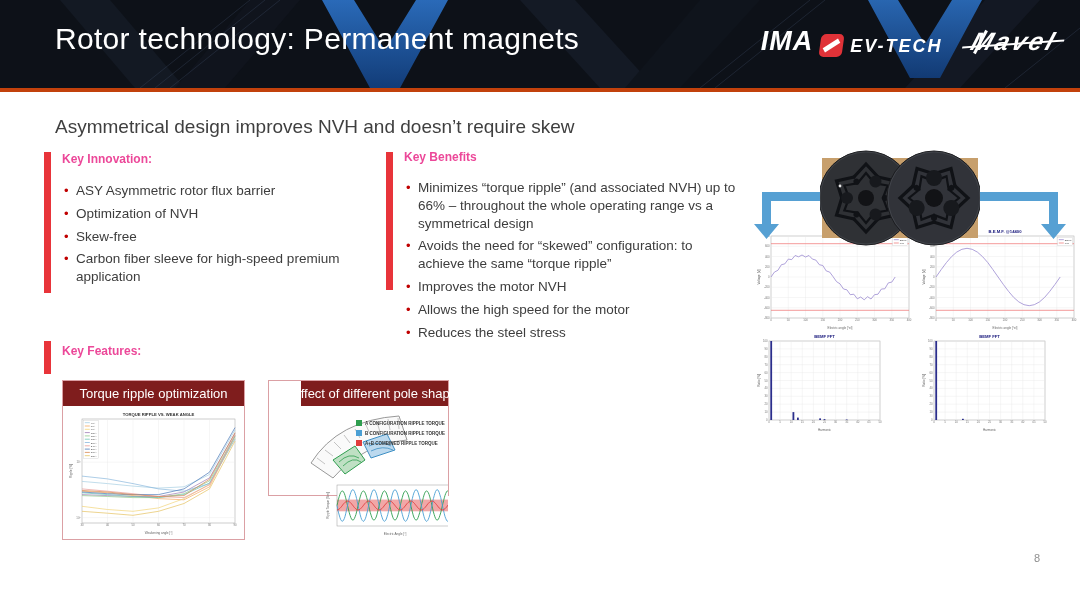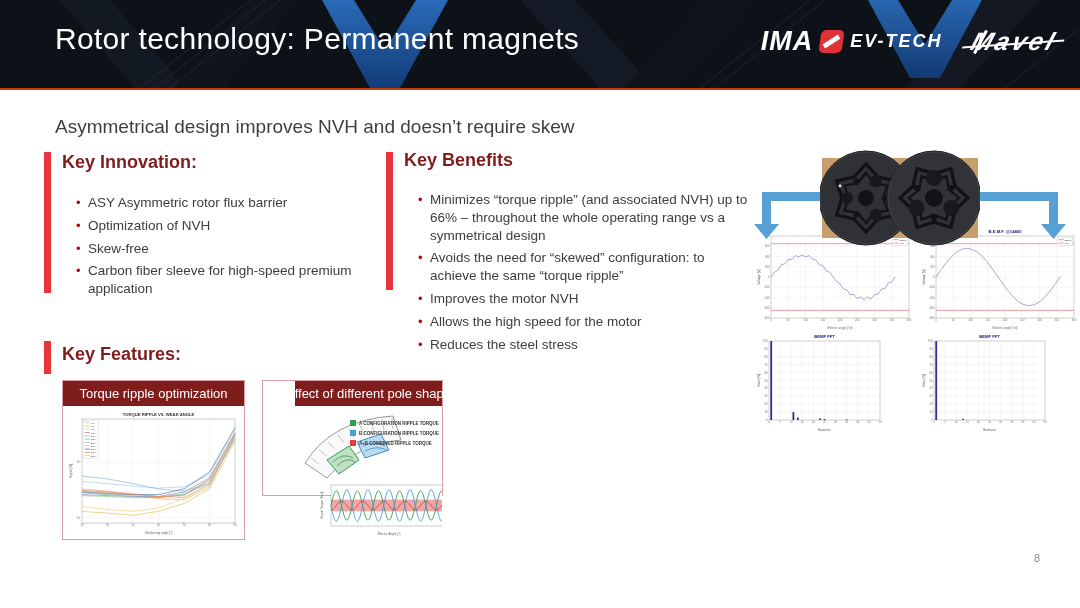--- a/index.html
+++ b/index.html
@@ -1,53 +1,53 @@
 <!DOCTYPE html>
 <html><head>
 <meta charset="utf-8">
 <style>
   html,body{margin:0;padding:0;background:#ffffff;}
   .slide{position:relative;width:1080px;height:608px;background:#ffffff;overflow:hidden;
          font-family:"Liberation Sans","DejaVu Sans",sans-serif;}
 
   
-  .hdr{position:absolute;left:0;top:0;width:1080px;height:88px;background:#0c4a6e;border-bottom:2px solid #c2410c;}
+  .hdr{position:absolute;left:0;top:0;width:1080px;height:88px;background:#0c4a6e;border-bottom:4px solid #c2410c;}
   .hdr svg.decor{position:absolute;left:0;top:0;}
   .hdr h1{position:absolute;left:55px;top:22px;margin:0;color:#ffffff;font-size:30px;font-weight:400;z-index:2;letter-spacing:.3px;}
   .logos{position:absolute;right:24px;top:26px;display:flex;align-items:center;gap:36px;z-index:2;}
-  .ima{display:flex;align-items:center;gap:7px;color:#fff;font-style:italic;}
+  .ima{display:flex;align-items:flex-end;gap:7px;color:#fff;font-style:italic;}
   .ima .t1{font-size:27px;font-weight:800;letter-spacing:1px;}
   .ima .mark{width:23px;height:23px;background:#e03238;border-radius:5px;position:relative;transform:skewX(-8deg);}
   .ima .mark::after{content:"";position:absolute;left:3px;top:9px;width:17px;height:5px;background:#fff;transform:rotate(-35deg);}
   .ima .t2{font-size:18px;font-weight:700;letter-spacing:2px;}
   .mavel{display:flex;align-items:center;color:#fff;}
   .mavel .slash{width:3px;height:26px;background:#fff;transform:rotate(28deg);margin-right:-10px;}
   .mavel .mavel-text{position:relative;font-size:25px;font-style:italic;font-weight:700;letter-spacing:3px;transform:skewX(-18deg);}
   .mavel .mavel-text::after{content:"";position:absolute;left:-8px;right:-8px;top:54%;height:2px;background:#fff;transform:rotate(-4deg);}
 
   
   .subtitle{position:absolute;left:55px;top:116px;font-size:19px;color:#3f3f3f;}
   .vbar{position:absolute;width:7px;background:#e8343a;}
   #bar-innov{left:44px;top:152px;height:141px;}
   #bar-benef{left:386px;top:152px;height:138px;}
   #bar-feat{left:44px;top:341px;height:33px;}
-  .sec-title{position:absolute;margin:0;font-size:18px;font-weight:700;color:#7f1d1d;}
+  .sec-title{position:absolute;margin:0;font-size:12px;font-weight:700;color:#ec4899;}
   #t-innov{left:62px;top:152px;}
   #t-benef{left:404px;top:150px;}
   #t-feat{left:62px;top:344px;}
-  ul.bul{position:absolute;margin:12px;padding:0;list-style:none;}
+  ul.bul{position:absolute;margin:0;padding:0;list-style:none;}
   #ul-innov{left:62px;top:182px;width:300px;}
   #ul-benef{left:404px;top:179px;width:334px;}
   ul.bul li{position:relative;padding-left:14px;margin-bottom:5px;font-size:13.5px;color:#3d3d3d;line-height:1.32;}
   ul.bul li::before{content:"\2022";position:absolute;left:2px;top:0;color:#c00000;font-size:13px;}
 
   
   .thumb{position:absolute;border:1px solid #dba0a4;background:#fff;box-sizing:border-box;}
   #thumb1{left:62px;top:380px;width:183px;height:160px;}
-  #thumb2{left:262px;top:380px;width:181px;height:116px;padding-left:32px;}
+  #thumb2{left:268px;top:380px;width:181px;height:116px;padding-left:32px;}
   .thumb-h{height:25px;background:#7f1d1d;color:#fff;font-size:13px;display:flex;align-items:center;justify-content:center;white-space:nowrap;}
   .thumb-b{position:relative;height:133px;overflow:hidden;}
   .thumb-b svg.chart{display:block;margin:3px auto 0;}
   #wedge{position:absolute;left:2px;top:2px;}
   #wave-svg{position:absolute;left:24px;top:76px;}
   .pole-legend{position:absolute;right:3px;top:14px;display:flex;flex-direction:column;gap:4px;}
   .pole-legend .row{display:flex;align-items:center;gap:3px;}
   .pole-legend .swatch{width:6px;height:6px;flex:0 0 6px;}
   .pole-legend .lbl{font-size:4.5px;font-weight:700;color:#333;white-space:nowrap;}
 

